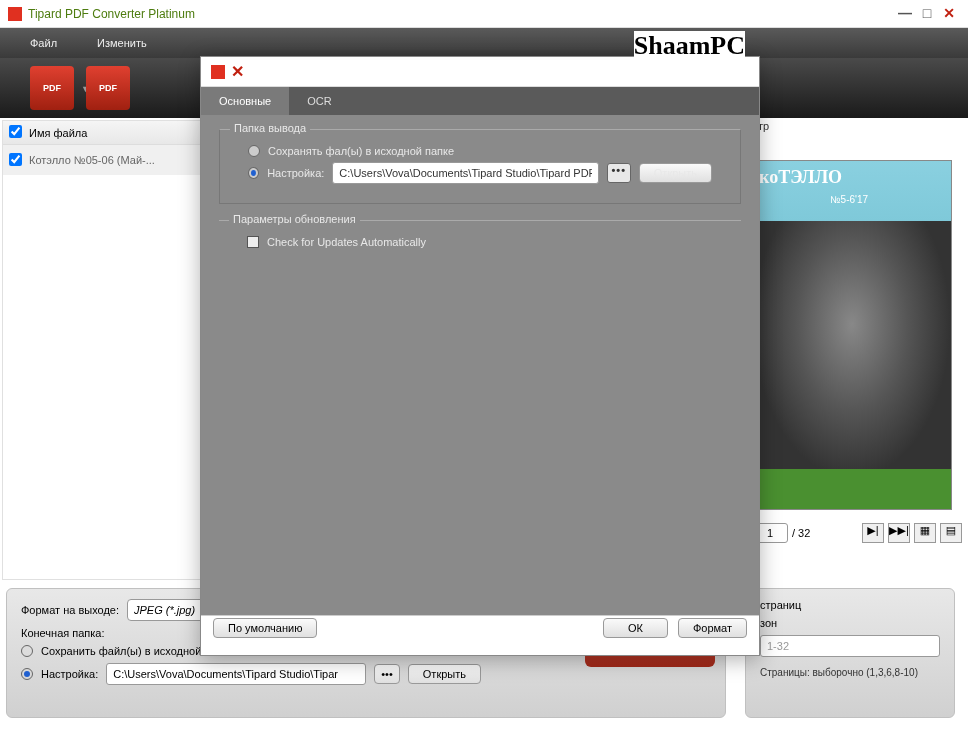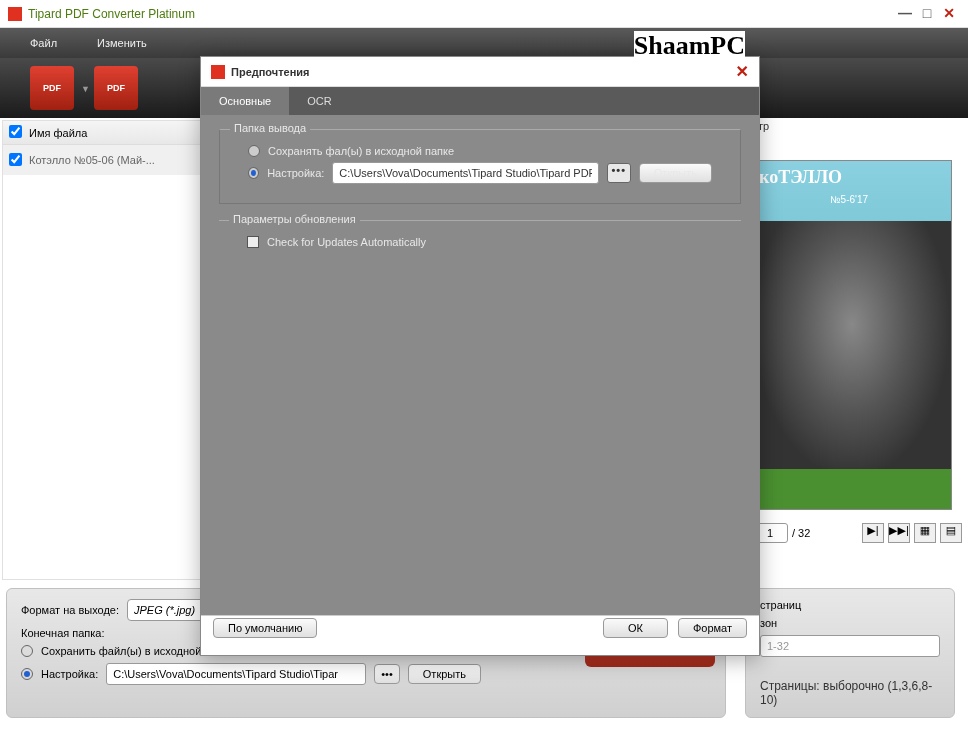--- a/index.html
+++ b/index.html
@@ -6,21 +6,21 @@
 body { background: #fff; width: 968px; height: 734px; overflow: hidden; position: relative; }
 
 .titlebar { height: 28px; background: #fff; display: flex; align-items: center; padding: 0 8px; border-bottom: 1px solid #ddd; }
 .titlebar .icon { width: 14px; height: 14px; background: #e03020; margin-right: 6px; }
 .titlebar .title { flex: 1; color: #4d7c0f; font-size: 12px; }
 .titlebar .wbtn { width: 22px; height: 18px; text-align: center; color: #555; cursor: pointer; font-weight: bold; font-size: 14px; }
 
 .menubar { height: 30px; background: linear-gradient(#5a5a5a,#3a3a3a); display: flex; align-items: center; padding: 0 30px; gap: 40px; }
 .menubar .mitem { color: #eee; cursor: pointer; }
 
-.toolbar { height: 60px; background: linear-gradient(#4a4a4a,#1a1a1a); display: flex; align-items: center; padding: 0 30px; gap: 20px; }
+.toolbar { height: 60px; background: linear-gradient(#4a4a4a,#1a1a1a); display: flex; align-items: center; padding: 0 30px; gap: 12px; }
 .tbicon { width: 44px; height: 44px; background: linear-gradient(#e04030,#a02010); border-radius: 4px; position: relative; display:flex;align-items:center;justify-content:center;color:#fff;font-weight:bold;font-size:9px; }
 .tbicon .chev { position:absolute; right:-16px; top:18px; color:#999; font-size:9px; }
 
 .mainrow { display: flex; height: 464px; background: #fff; }
 .filelist { flex: 1; border: 1px solid #e0e0e0; margin: 2px; background: #fff; }
 .flhead { height: 24px; background: linear-gradient(#f5f5f5,#e8e8e8); display:flex; align-items:center; padding:0 6px; border-bottom:1px solid #ddd; }
 .flhead .chk { width: 20px; }
 .flrow { height: 30px; display:flex; align-items:center; padding:0 6px; background:#f0f0f0; }
 .flrow .chk { width: 20px; }
 .flrow .fname { color:#666; }
@@ -136,27 +136,26 @@
     <div class="dots smbtn" style="padding:3px 6px">•••</div>
     <div class="smbtn">Открыть</div>
   </div>
   <div class="startbtn"></div>
 </div>
 
 <div class="rightpanel">
   <div style="margin-bottom:6px;">страниц</div>
   <div style="margin-bottom:6px;">зон</div>
   <input class="textin" style="width: 180px; color: rgb(153, 153, 153);" value="1-32">
-  <div style="margin-top:22px;color:#333;font-size:12px">Страницы: выборочно (1,3,6,8-10)</div>
+  <div style="margin-top:10px;color:#333;font-size:10px">Страницы: выборочно (1,3,6,8-10)</div>
 </div>
 
 <div class="modal">
   <div class="mtitle">
     <div class="micon"></div>
-    <div style="flex:1;font-weight:bold;color:#333">Предпочтения</div>
     <div class="close">✕</div>
   </div>
   <div class="tabs">
     <div class="tab active">Основные</div>
     <div class="tab">OCR</div>
     <div style="flex:1"></div>
     <div class="watermark">ShaamPC</div>
   </div>
   <div class="body">
     <div class="fieldset">

